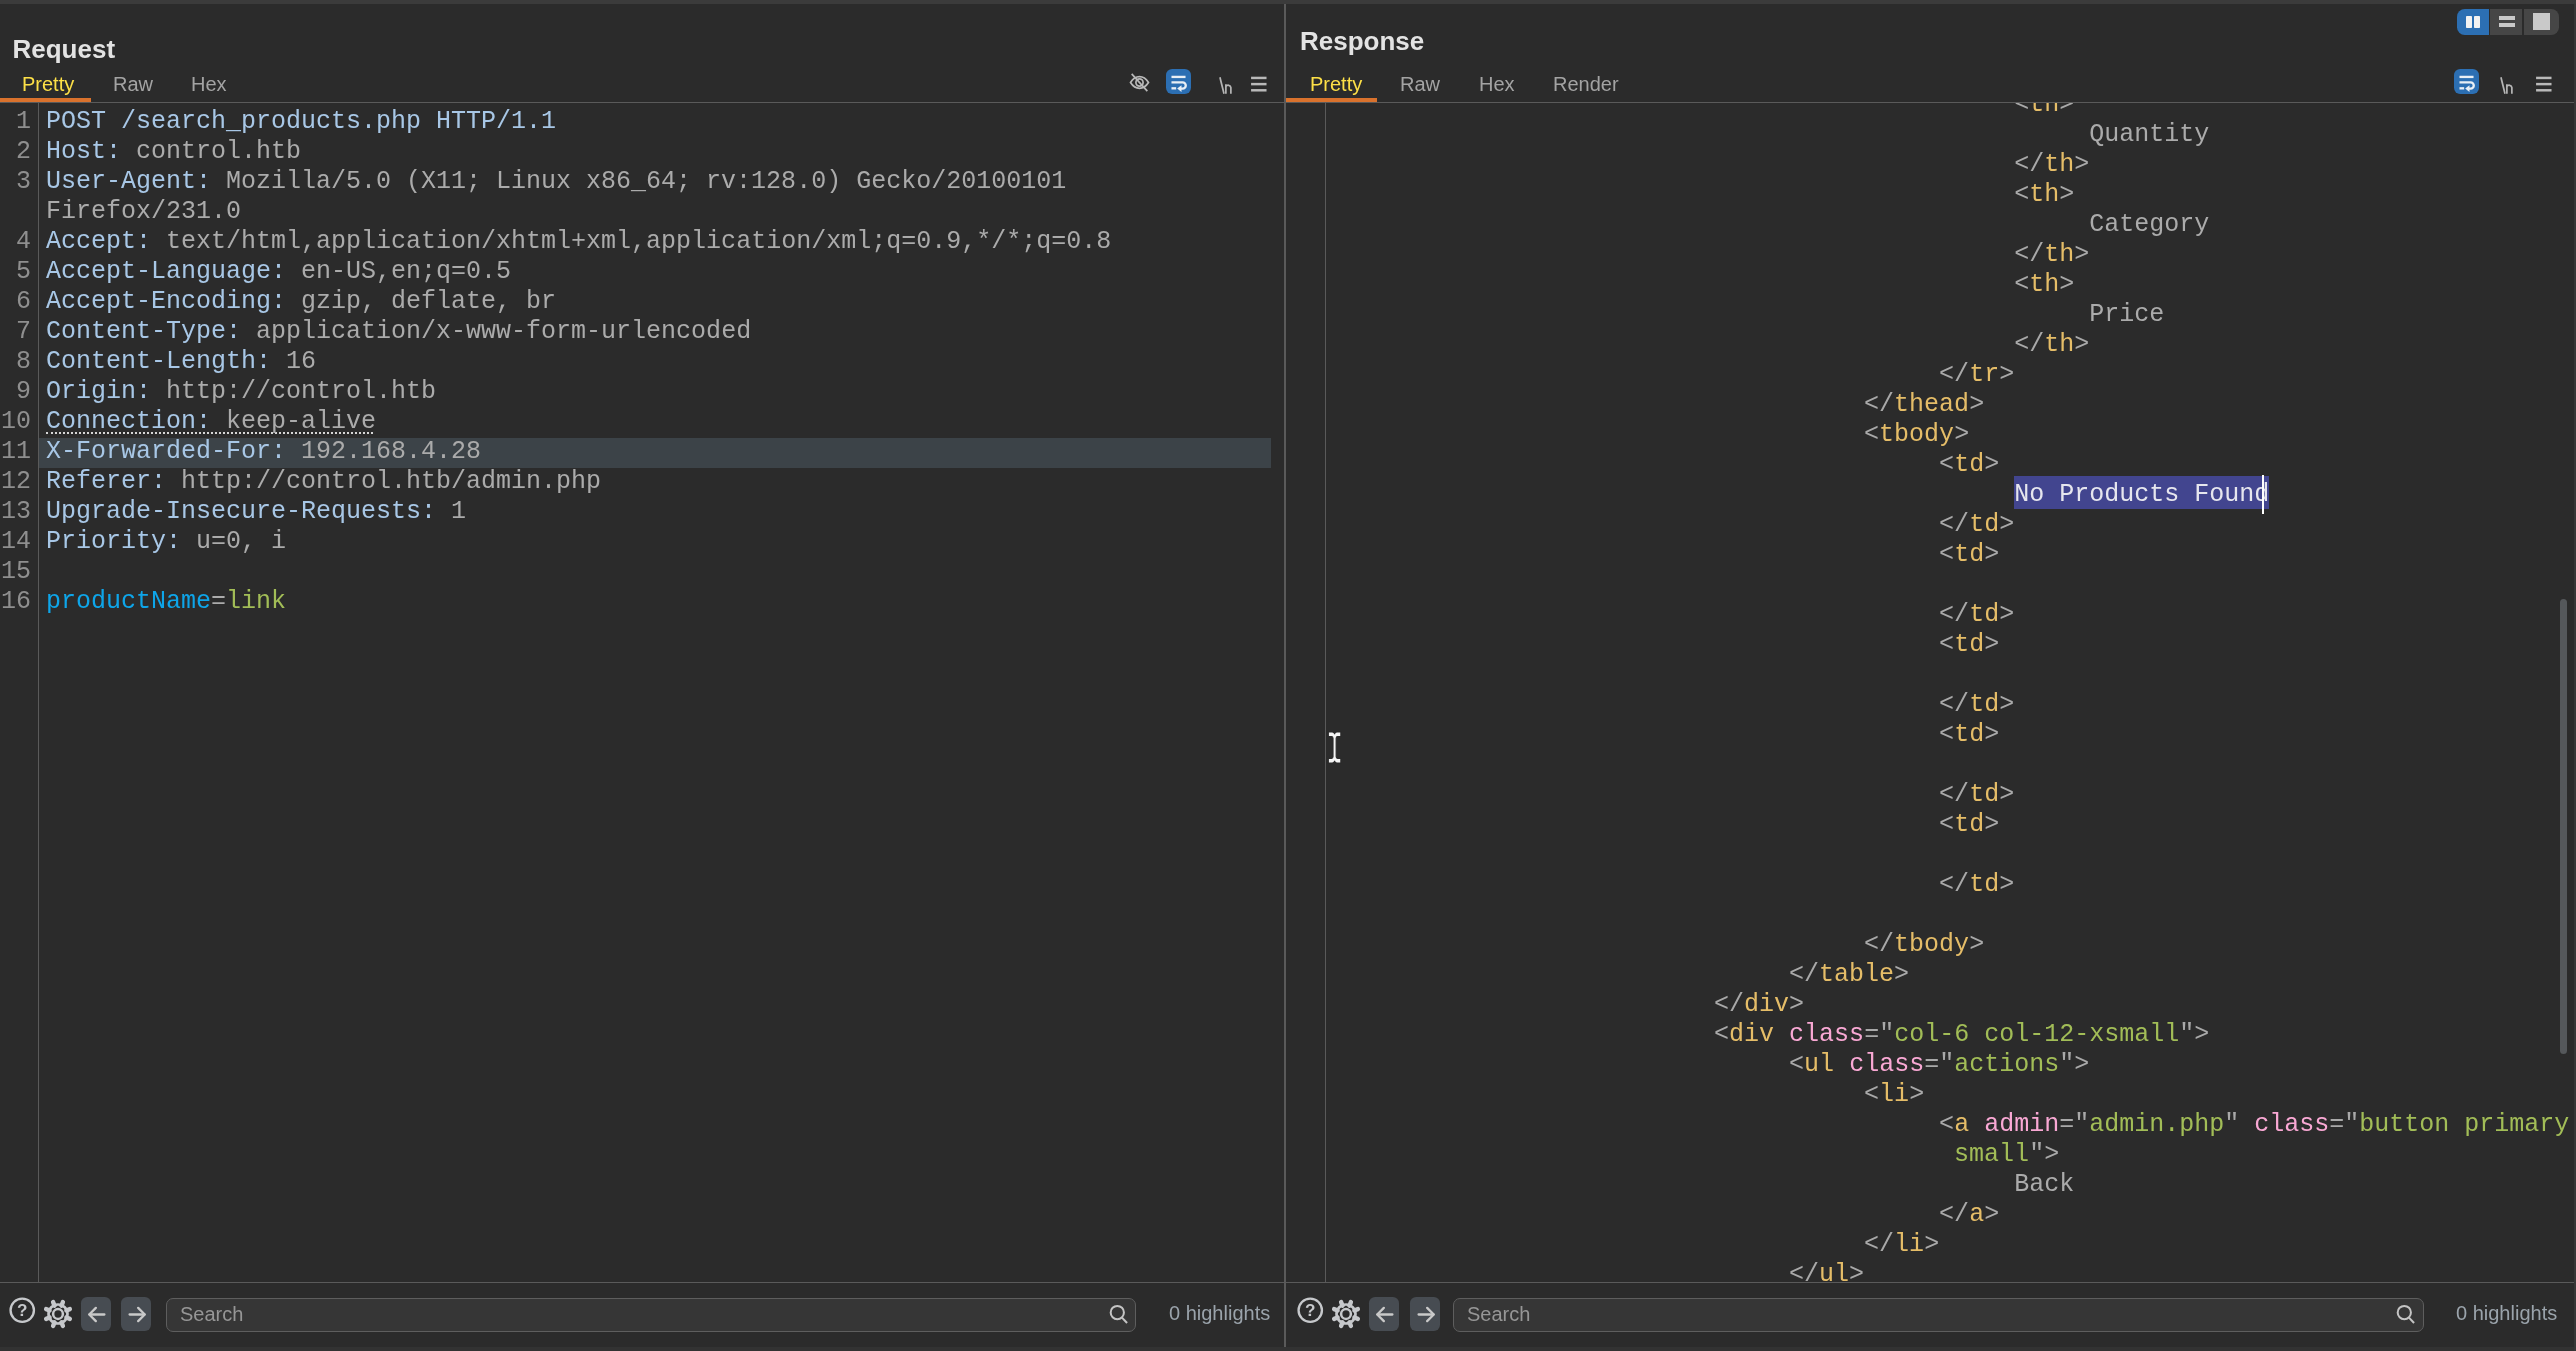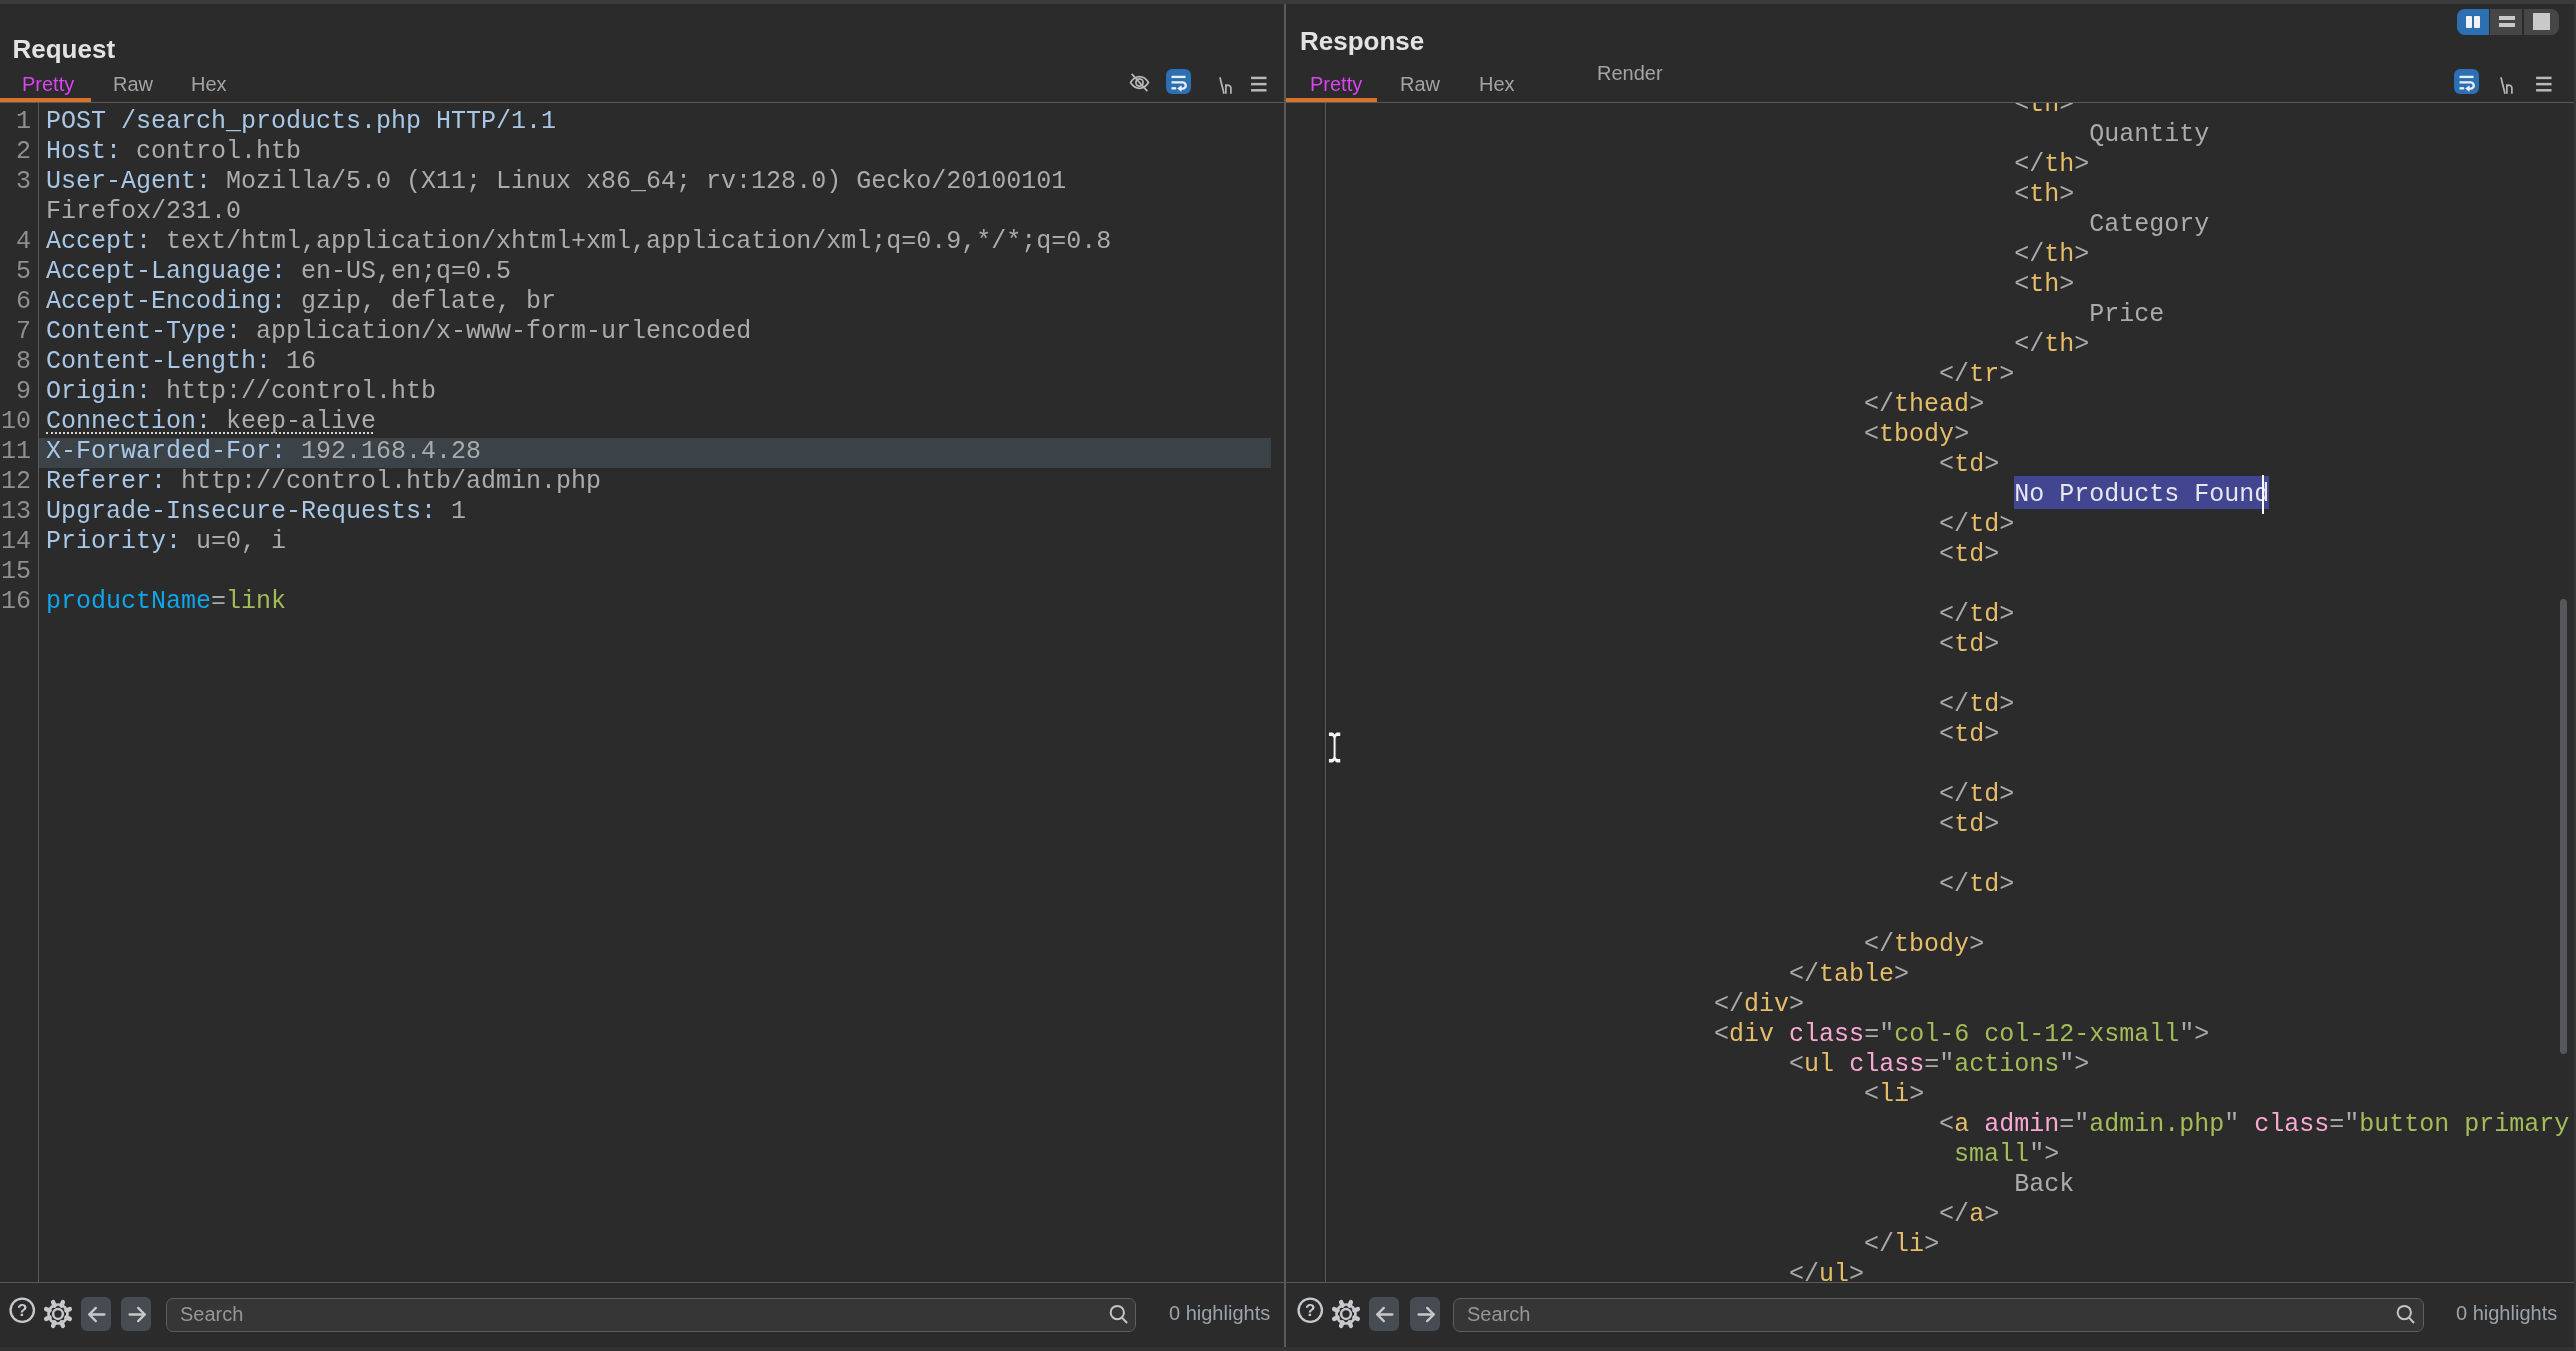--- a/index.html
+++ b/index.html
@@ -1,21 +1,21 @@
 <!DOCTYPE html>
 <html style="font-size:12.5px"><head>
 <meta charset="utf-8">
 <style>
   html,body{margin:0;padding:0;background:#2b2b2b;}
   body{width:2576px;height:1351px;background:#2b2b2b;overflow:hidden;position:relative;
        font-family:"Liberation Sans",sans-serif;}
   .abs{position:absolute;}
   .title{font-size:26px;font-weight:bold;color:#e3e3e3;}
   .tab{font-size:20px;color:#a3a3a3;}
-  .tabsel{color:#d946ef;}
+  .tabsel{color:#fde047;}
   .hline{position:absolute;height:0.8px;background:#5a5a5a;}
   .vline{position:absolute;width:1.6px;background:#5a5a5a;}
   pre{margin:0;font-family:"Liberation Mono",monospace;font-size:25px;line-height:30px;}
   .num{color:#8f8f8f;text-align:right;}
   .b{color:#a8c7e6;}   
   .g{color:#ababab;}   
   .t{color:#e5bd68;}   
   .p{color:#a9a9a9;}   
   .at{color:#f9a8d4;}  
   .s{color:#a2bd57;}   
@@ -108,21 +108,21 @@
 
 <span class="pn">productName</span><span class="g">=</span><span class="s">link</span></pre>
 </div>
 
 <div class="vline" style="left:1284px;top:3.9px;height:1347px;"></div>
 
 <div class="abs title" style="left:1300px;top:26px;">Response</div>
 <div class="abs tab tabsel" style="left:1310px;top:73px;">Pretty</div>
 <div class="abs tab" style="left:1400px;top:73px;">Raw</div>
 <div class="abs tab" style="left:1479px;top:73px;">Hex</div>
-<div class="abs tab" style="left:1553px;top:62px;margin-left:44px;">Render</div>
+<div class="abs tab" style="left:1553px;top:73px;">Render</div>
 <div class="abs" style="left:1286px;top:98px;width:91px;height:4.7px;background:#d9722d;"></div>
 <div class="hline" style="left:1286px;top:102px;width:1290px;"></div>
 
 <div class="abs" style="left:2454px;top:69px;width:25px;height:25px;background:#2c6fb3;border-radius:6.2px;"></div>
 <svg class="abs" style="left:2454px;top:69px;" width="25" height="26" viewBox="0 0 32 33">
   <g stroke="#e9eff5" stroke-width="3" fill="none">
     <line x1="7" y1="10" x2="25" y2="10"></line>
     <path d="M7 17 h14.3 a4 4 0 0 1 0 8 h-2.3"></path>
     <line x1="7" y1="24.6" x2="13" y2="24.6"></line>
   </g>

